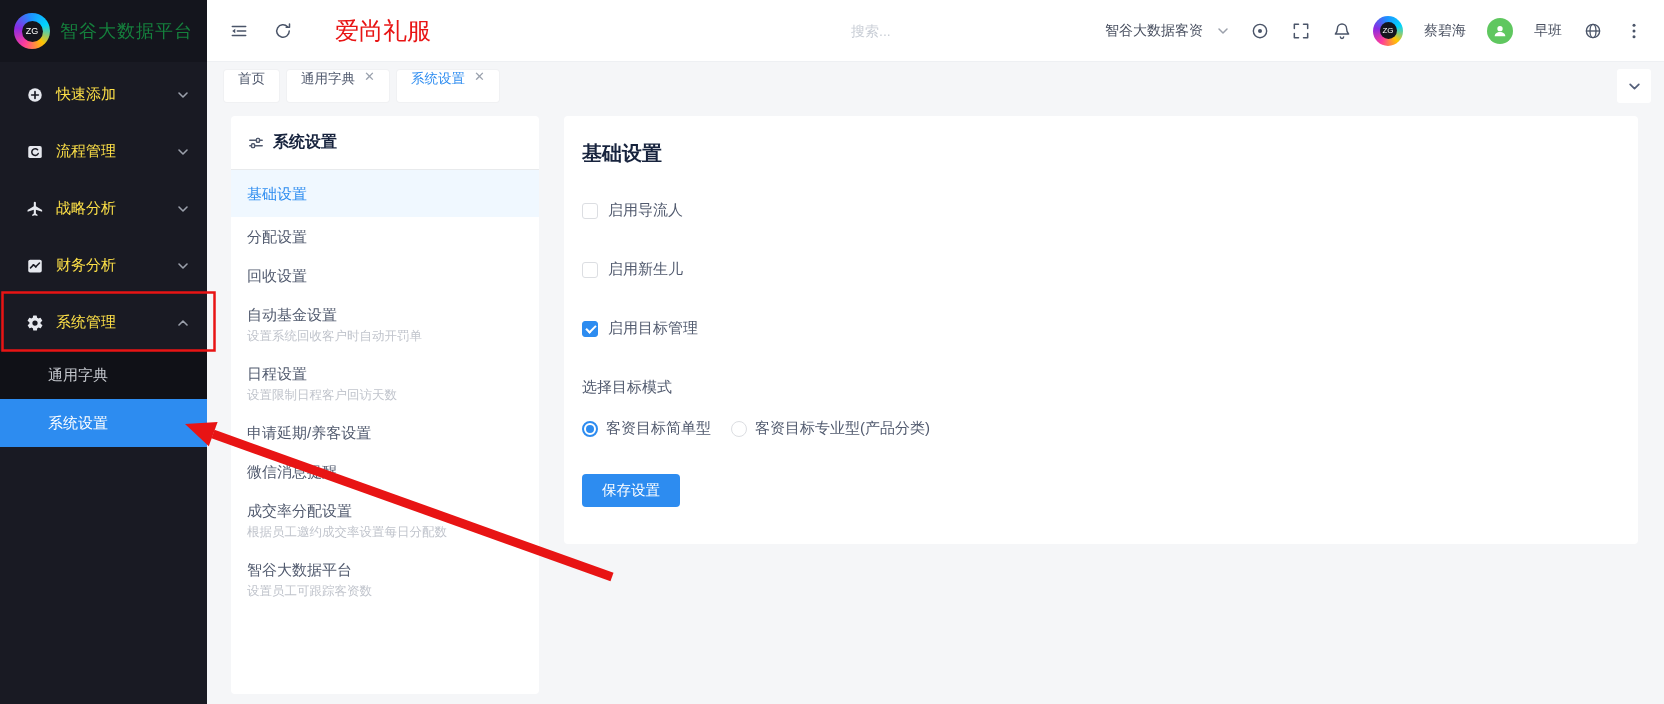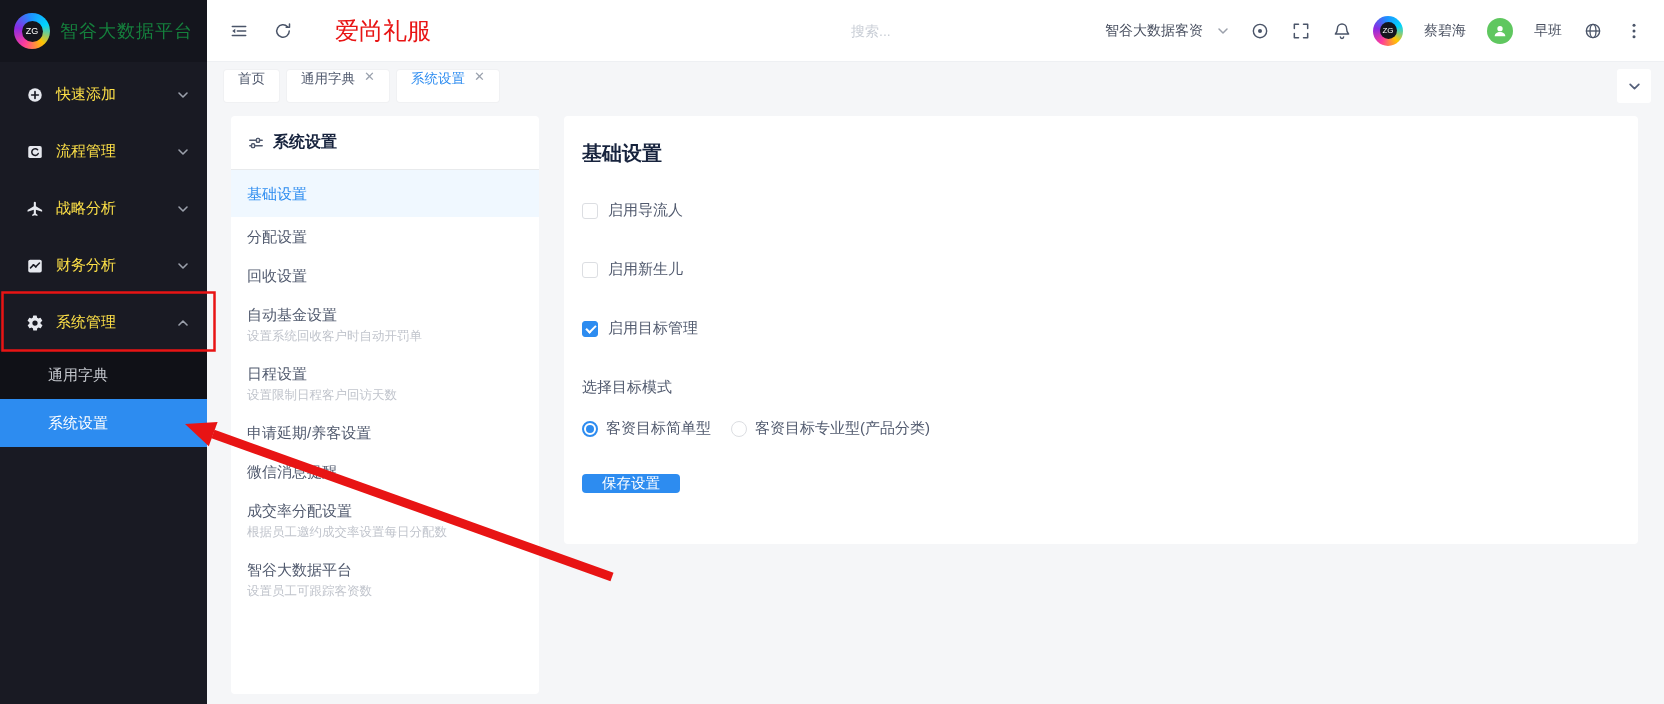--- a/index.html
+++ b/index.html
@@ -72,21 +72,21 @@
   .cb-row{display:flex;align-items:center;gap:10px;margin-bottom:40px;font-size:15px;color:var(--txt);cursor:pointer}
   .cbx{width:16px;height:16px;border:1px solid #dcdee2;border-radius:3px;background:#fff;position:relative;flex:0 0 auto}
   .cbx.checked{background:var(--accent);border-color:var(--accent)}
   .cbx.checked::after{content:"";position:absolute;left:4.5px;top:1.5px;width:4px;height:8px;border:solid #fff;border-width:0 2px 2px 0;transform:rotate(45deg)}
   .group-label{font-size:15px;color:var(--txt);margin-bottom:22px}
   .radio-row{display:flex;align-items:center;gap:20px;margin-bottom:36px}
   .radio{display:flex;align-items:center;gap:8px;font-size:15px;color:var(--txt);cursor:pointer}
   .rdo{width:16px;height:16px;border:1px solid #dcdee2;border-radius:50%;background:#fff;position:relative;flex:0 0 auto}
   .rdo.selected{border:2px solid var(--accent)}
   .rdo.selected::after{content:"";position:absolute;inset:2px;background:var(--accent);border-radius:50%}
-  .save-btn{background:var(--accent);color:#fff;border:none;border-radius:4px;height:19px;padding:0 20px;font-size:14.5px;cursor:pointer}
+  .save-btn{background:var(--accent);color:#fff;border:none;border-radius:4px;height:33px;padding:0 20px;font-size:14.5px;cursor:pointer}
 
   
   .overlay{position:absolute;left:0;top:0;width:1664px;height:704px;pointer-events:none;z-index:50}
 </style>
 </head>
 <body>
 
 <div class="app">
 
   <aside class="sidebar">

